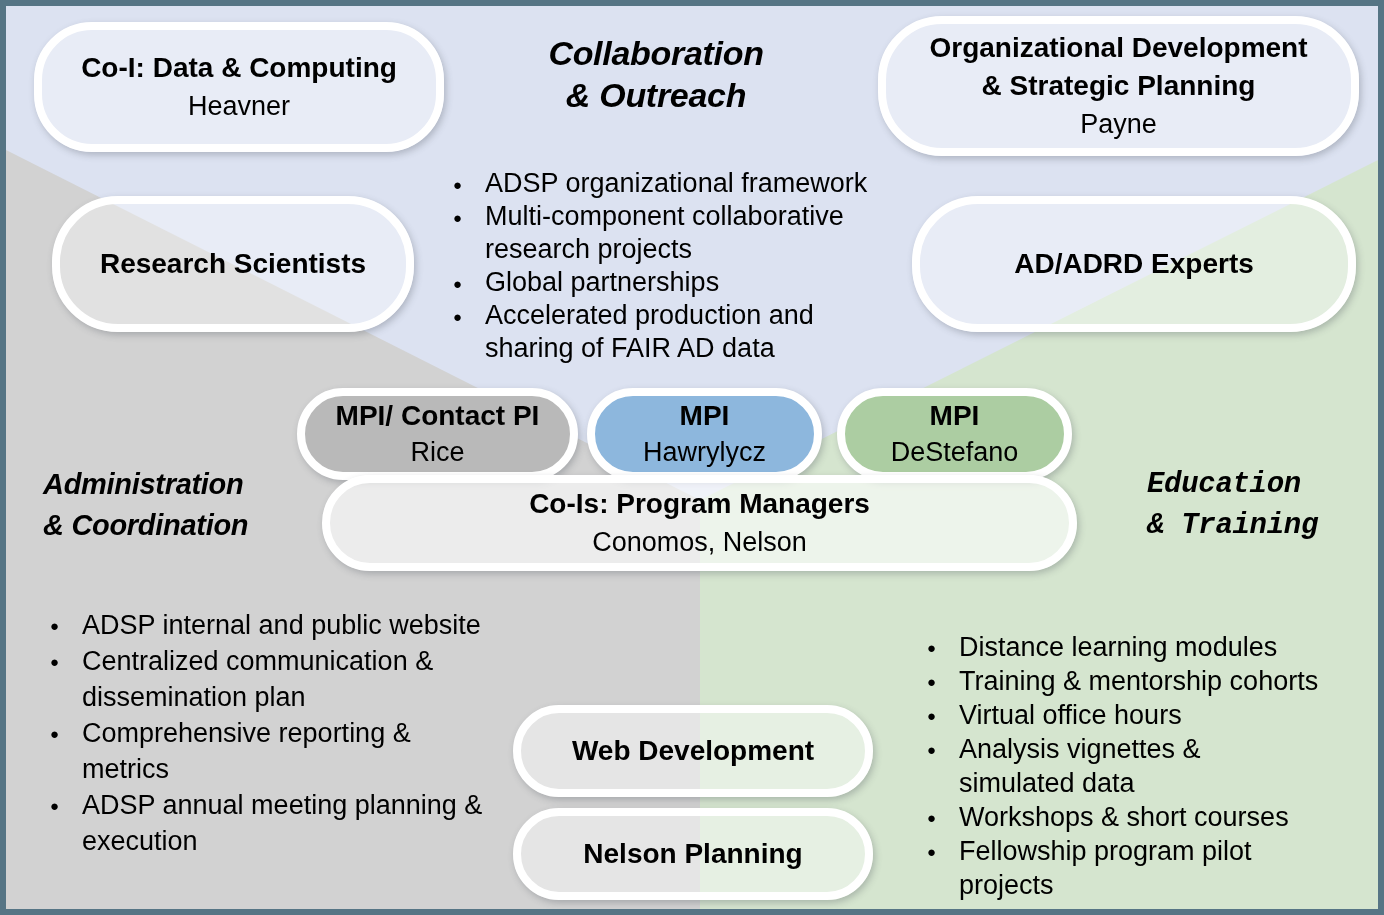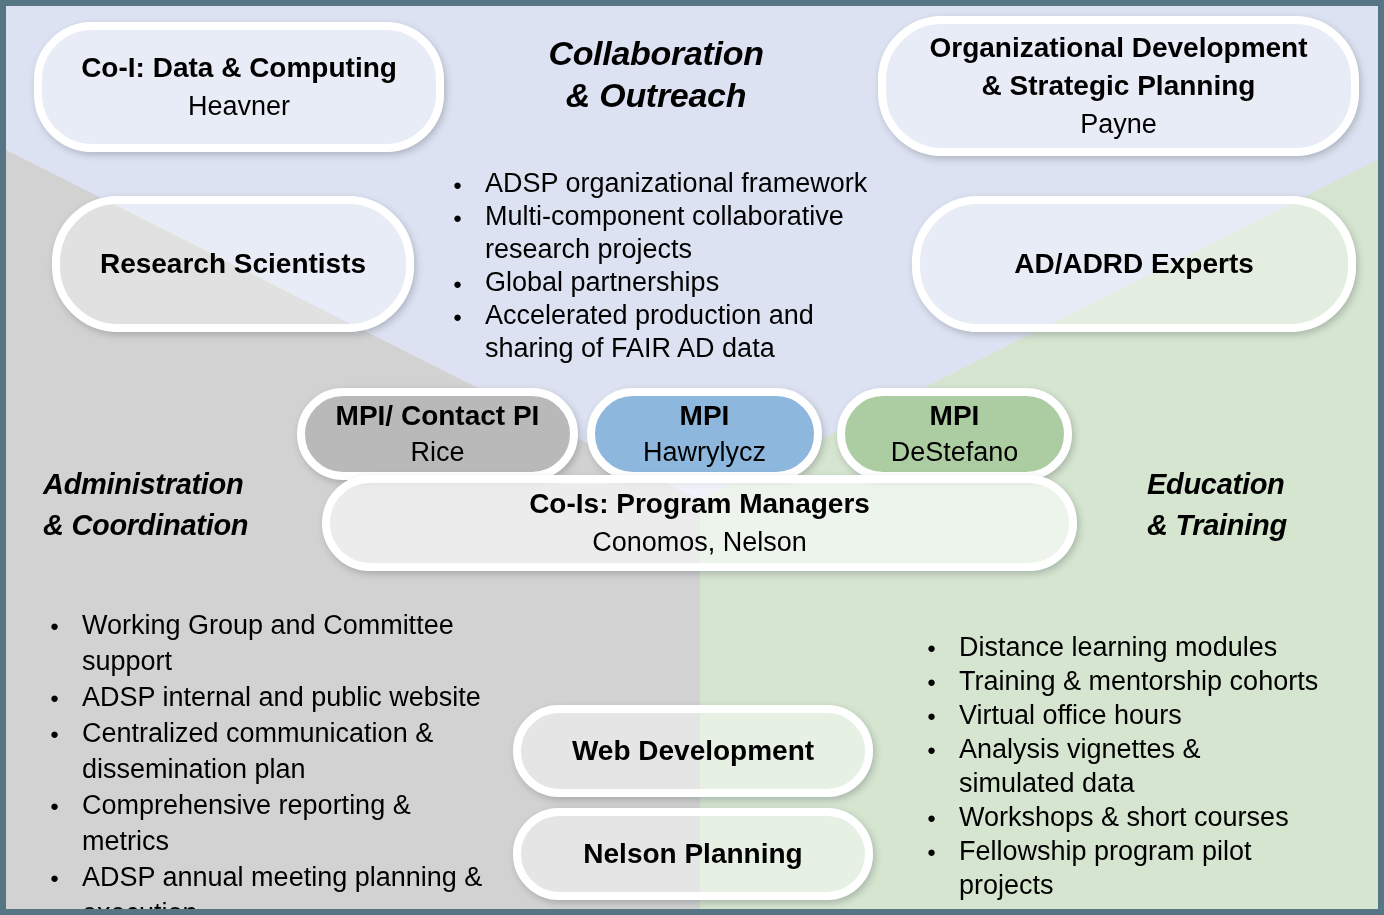--- a/index.html
+++ b/index.html
@@ -20,21 +20,21 @@
 
   .section-title{
     position:absolute;
     font-weight:bold;font-style:italic;
     font-size:29px;line-height:41px;
     white-space:pre-line;
     letter-spacing:-0.3px;
   }
   .title-collab{left:430px;top:26px;width:440px;text-align:center;font-size:34px;line-height:42px;}
   .title-admin{left:37px;top:458px;width:300px;text-align:left;}
-  .title-edu{left:1141px;top:458px;width:220px;text-align:left;}
+  .title-edu{left:1141px;top:458px;width:220px;text-align:left;font-family:Liberation Mono, monospace;}
 
   .bullets{position:absolute;margin:4px;padding:0;list-style:none;font-size:27px;}
   .bullets li{position:relative;padding-left:33px;white-space:pre-line;}
   .bullets li::before{content:"\25CF";position:absolute;left:1px;top:1px;font-size:15px;}
   .bullets-collab{left:442px;top:157px;width:430px;line-height:33px;}
   .bullets-admin{left:39px;top:597px;width:460px;line-height:36px;}
   .bullets-edu{left:916px;top:620px;width:434px;line-height:34px;}
 
   .box{
     position:absolute;
@@ -87,22 +87,20 @@
     <ul class="bullets bullets-collab">
       <li>ADSP organizational framework</li>
       <li>Multi-component collaborative
 research projects</li>
       <li>Global partnerships</li>
       <li>Accelerated production and
 sharing of FAIR AD data</li>
     </ul>
 
     <ul class="bullets bullets-admin">
-      <li>Working Group and Committee
-support</li>
       <li>ADSP internal and public website</li>
       <li>Centralized communication &amp;
 dissemination plan</li>
       <li>Comprehensive reporting &amp;
 metrics</li>
       <li>ADSP annual meeting planning &amp;
 execution</li>
     </ul>
 
     <ul class="bullets bullets-edu">

